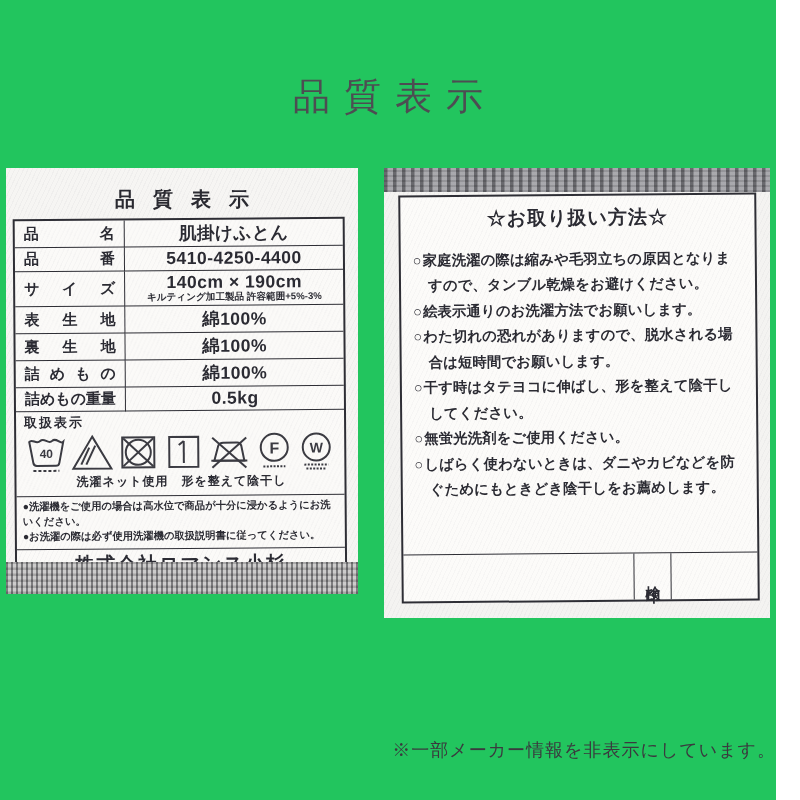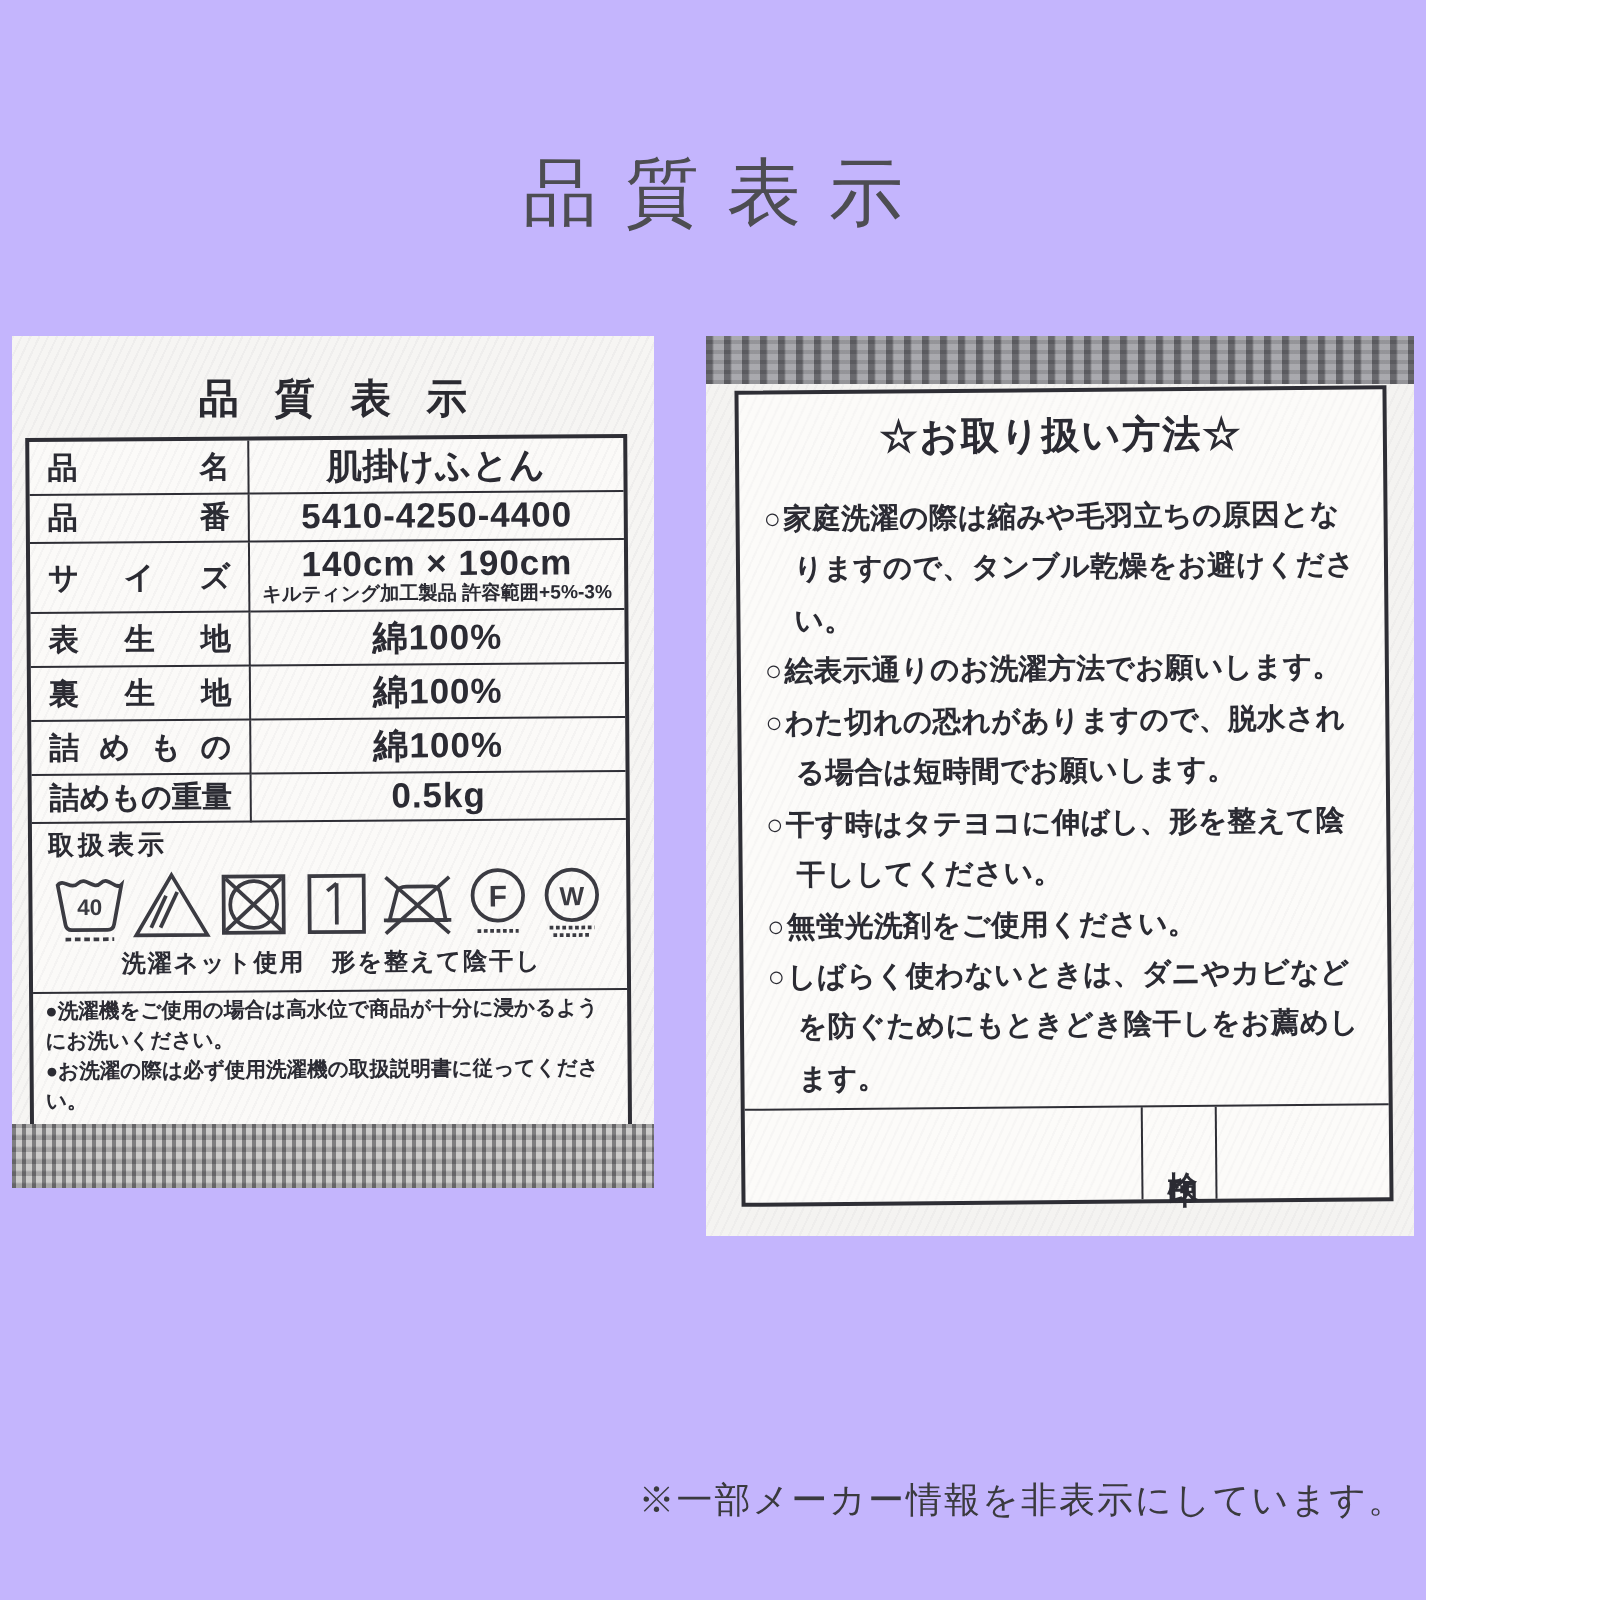--- a/index.html
+++ b/index.html
@@ -1,16 +1,16 @@
 <!DOCTYPE html>
 <html><head>
 <meta charset="utf-8">
 <style>
   html,body{margin:0;padding:0;background:#ffffff;}
-  .page{position:relative;width:713px;height:800px;background:#c4b5fd;overflow:hidden;
+  .page{position:relative;width:776px;height:800px;background:#22c55e;overflow:hidden;
         font-family:"Liberation Sans",sans-serif;color:#2b2b33;}
 
   
   .page-title{margin:0;padding-top:72px;text-align:center;
     font-family:"Liberation Serif",serif;font-weight:500;
     font-size:37px;letter-spacing:14px;padding-left:14px;color:#4d4d52;}
 
   
   .photos{display:flex;gap:26px;margin-top:46px;padding:0 6px;align-items:flex-start;}
   .photo{position:relative;overflow:hidden;}
@@ -79,21 +79,21 @@
   .item .bullet{margin-right:1px;}
   .r-spacer{flex:1;}
   .r-bottom{border-top:1.6px solid #2e2e35;height:46px;display:flex;}
   .r-bottom .space{flex:1;}
   .stamp-box{width:36px;border-left:1.6px solid #2e2e35;border-right:1.6px solid #2e2e35;
     display:flex;align-items:center;justify-content:center;
     writing-mode:vertical-rl;font-size:15px;font-weight:700;letter-spacing:3px;}
   .empty-end{width:86px;}
 
   
-  .footnote{margin-top:120px;text-align:right;padding-right:10px;
+  .footnote{margin-top:120px;text-align:right;
     font-family:Liberation Mono, monospace;font-size:18px;letter-spacing:1px;color:#3a3a3e;}
 
   .icon-stroke{stroke:#3b3b42;fill:none;stroke-width:2;}
   .icon-text{fill:#3b3b42;font-family:"Liberation Sans",sans-serif;font-weight:bold;}
 </style>
 </head>
 <body>
 
 <div class="page">
 

